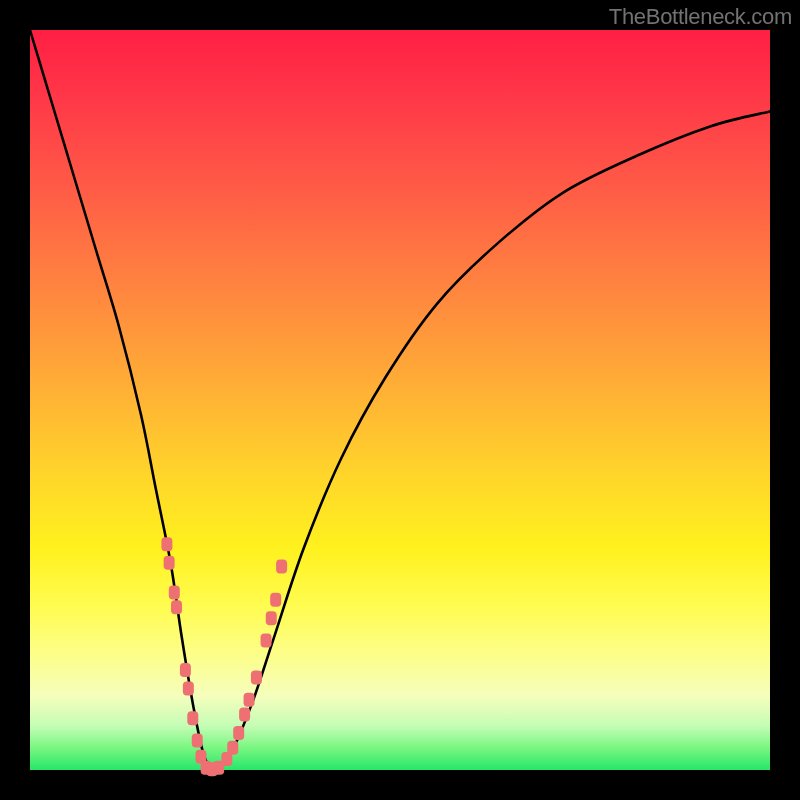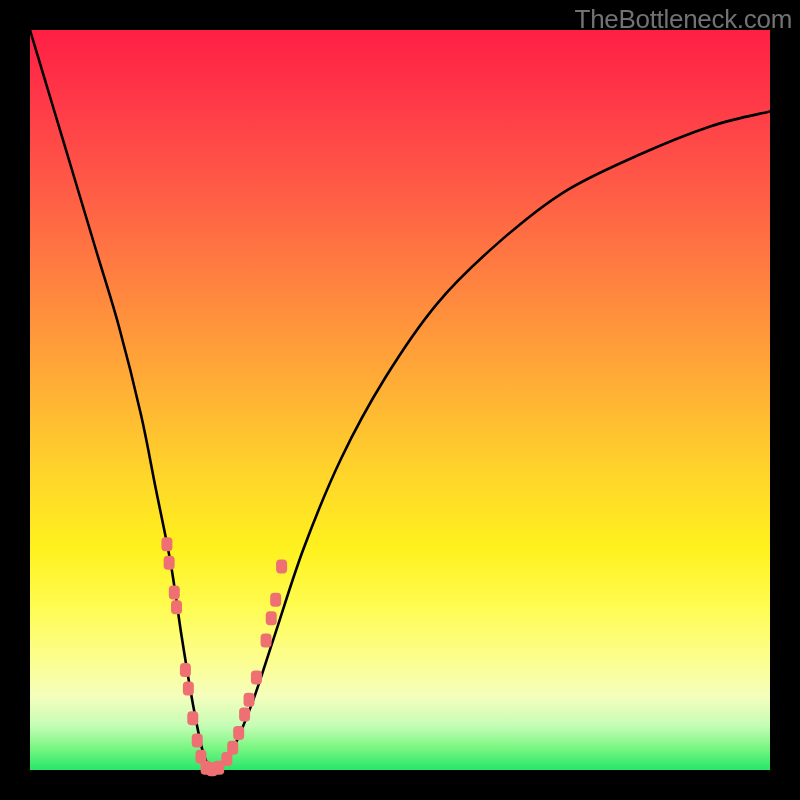--- a/index.html
+++ b/index.html
@@ -49,21 +49,21 @@
     top: 0;
     width: 740px;
     height: 740px;
     overflow: visible;
   }
   .watermark {
     position: absolute;
     top: 4px;
     right: 8px;
     color: #727272;
-    font-size: 26px;
+    font-size: 22px;
     font-weight: 500;
     letter-spacing: -0.3px;
     user-select: none;
   }
 </style>
 </head>
 <body>
 
 <div class="frame">
   <div class="plot-area">

